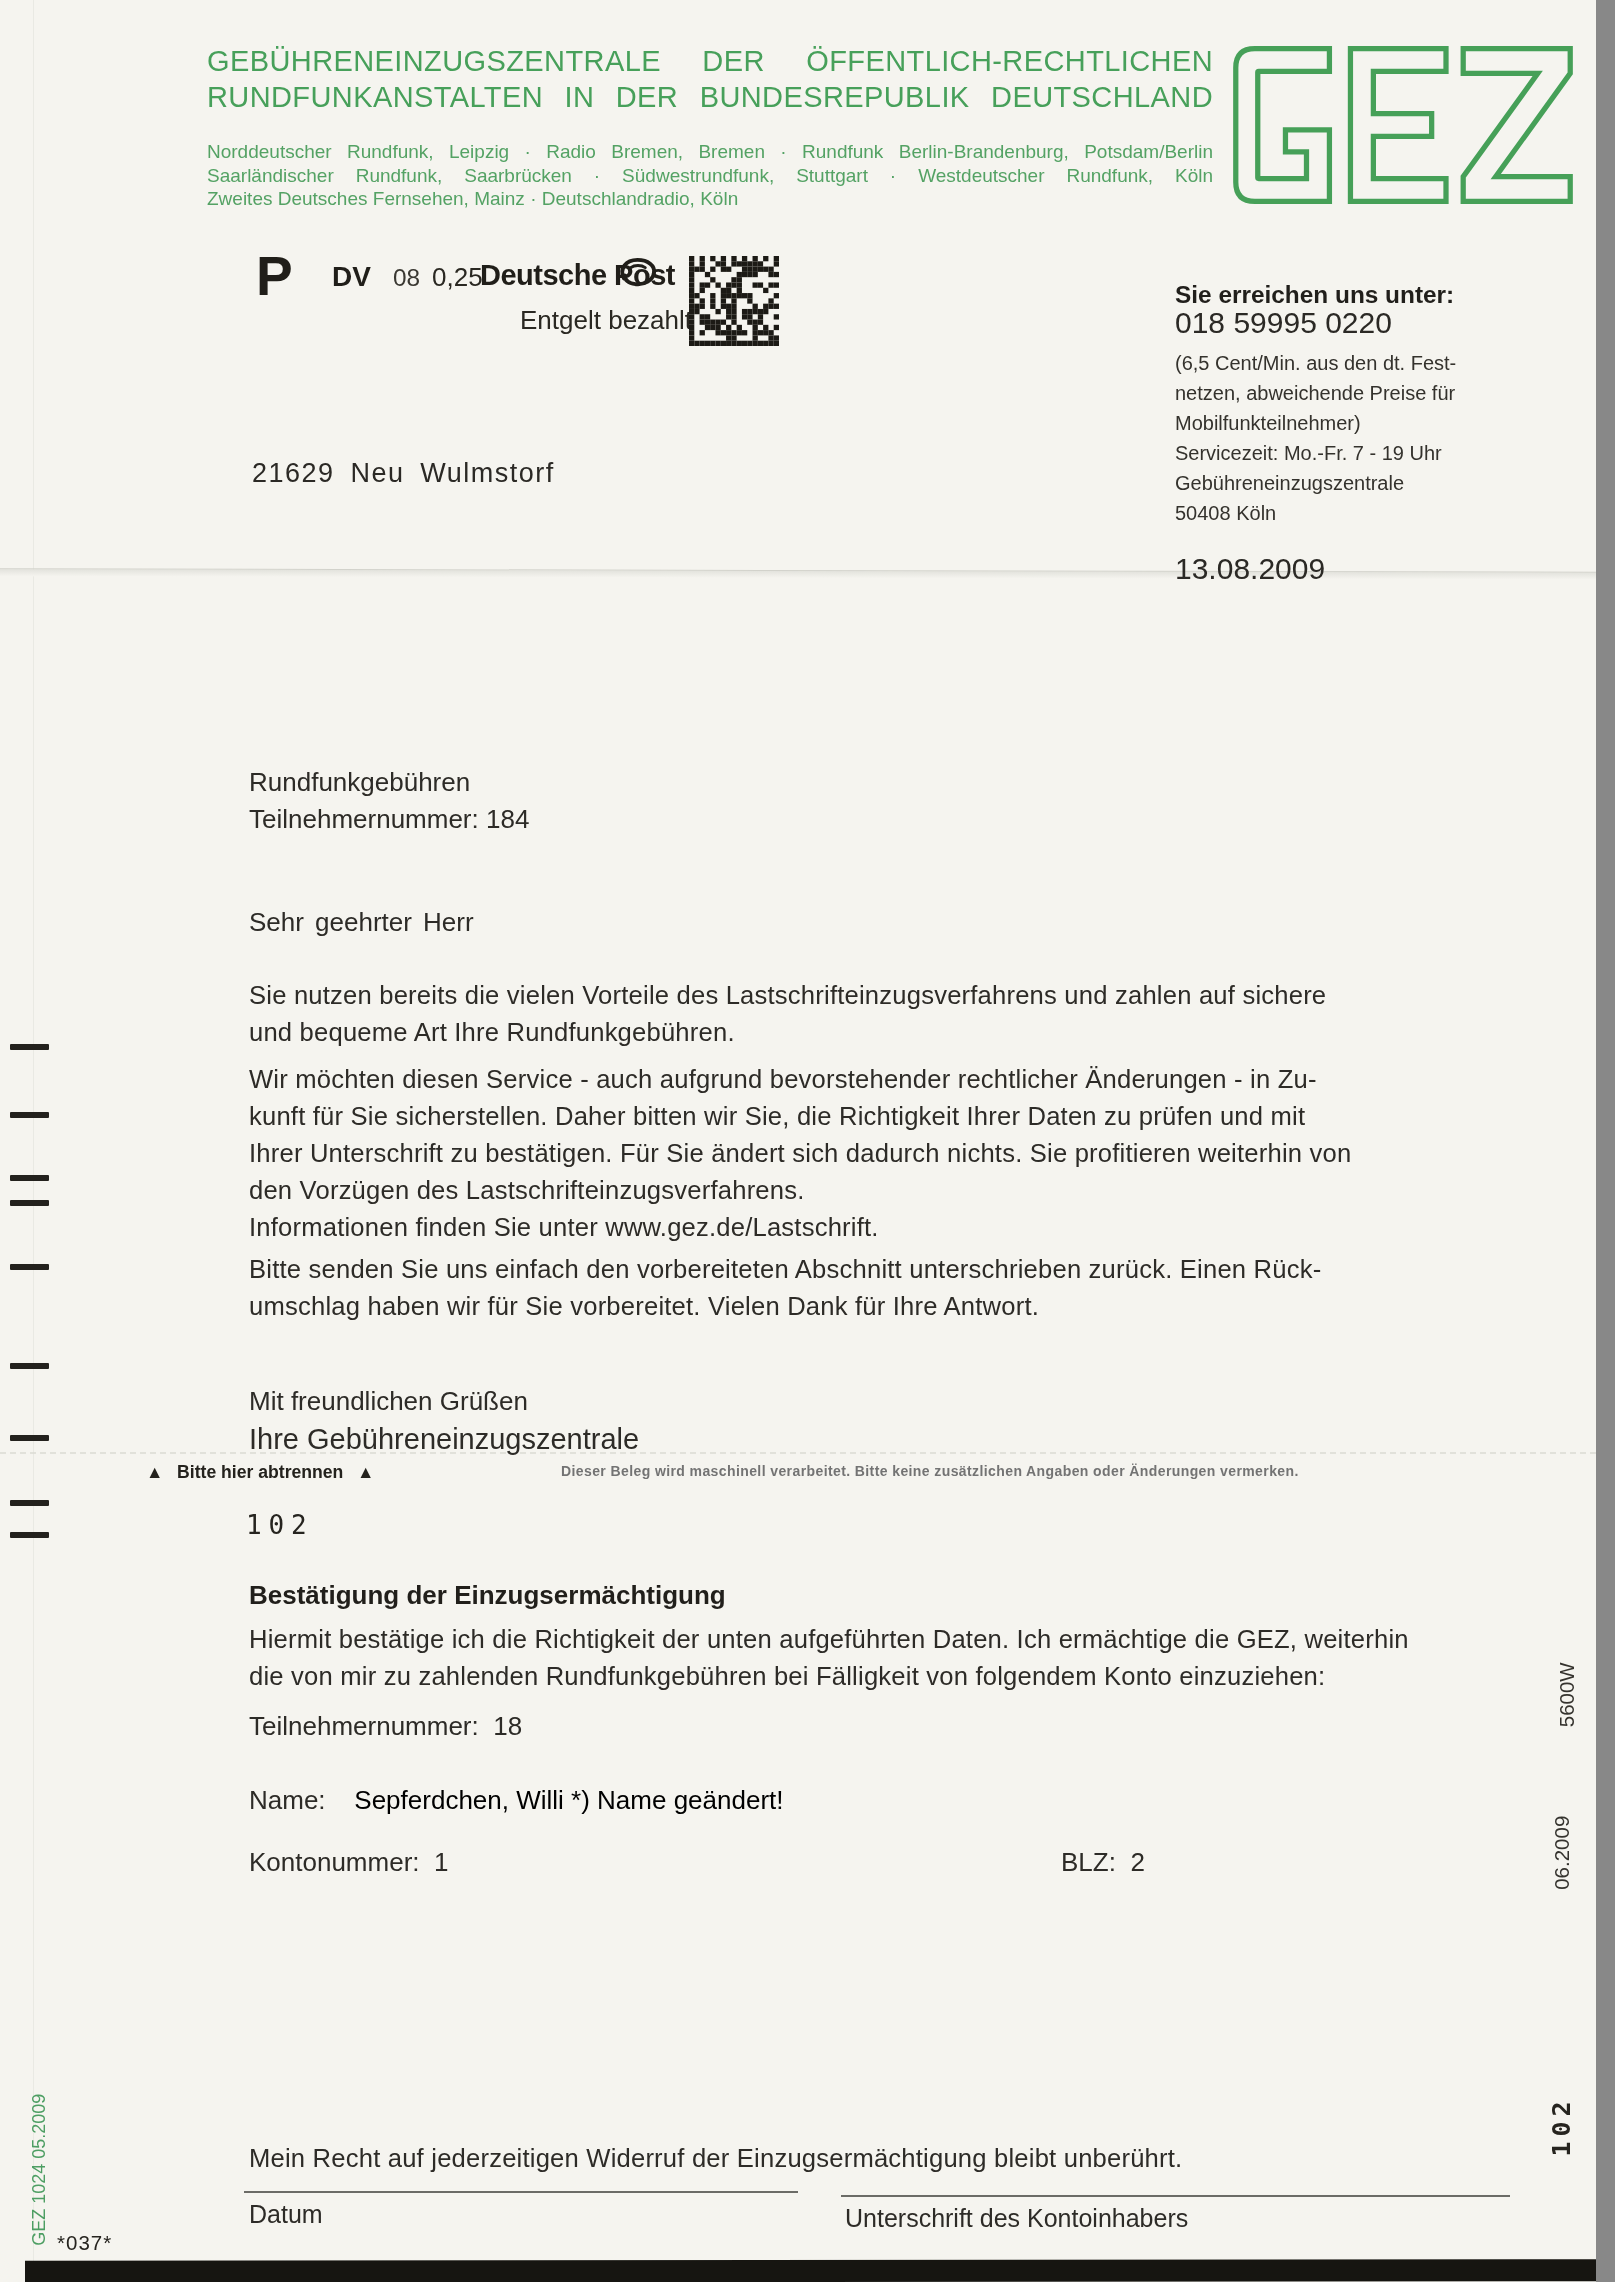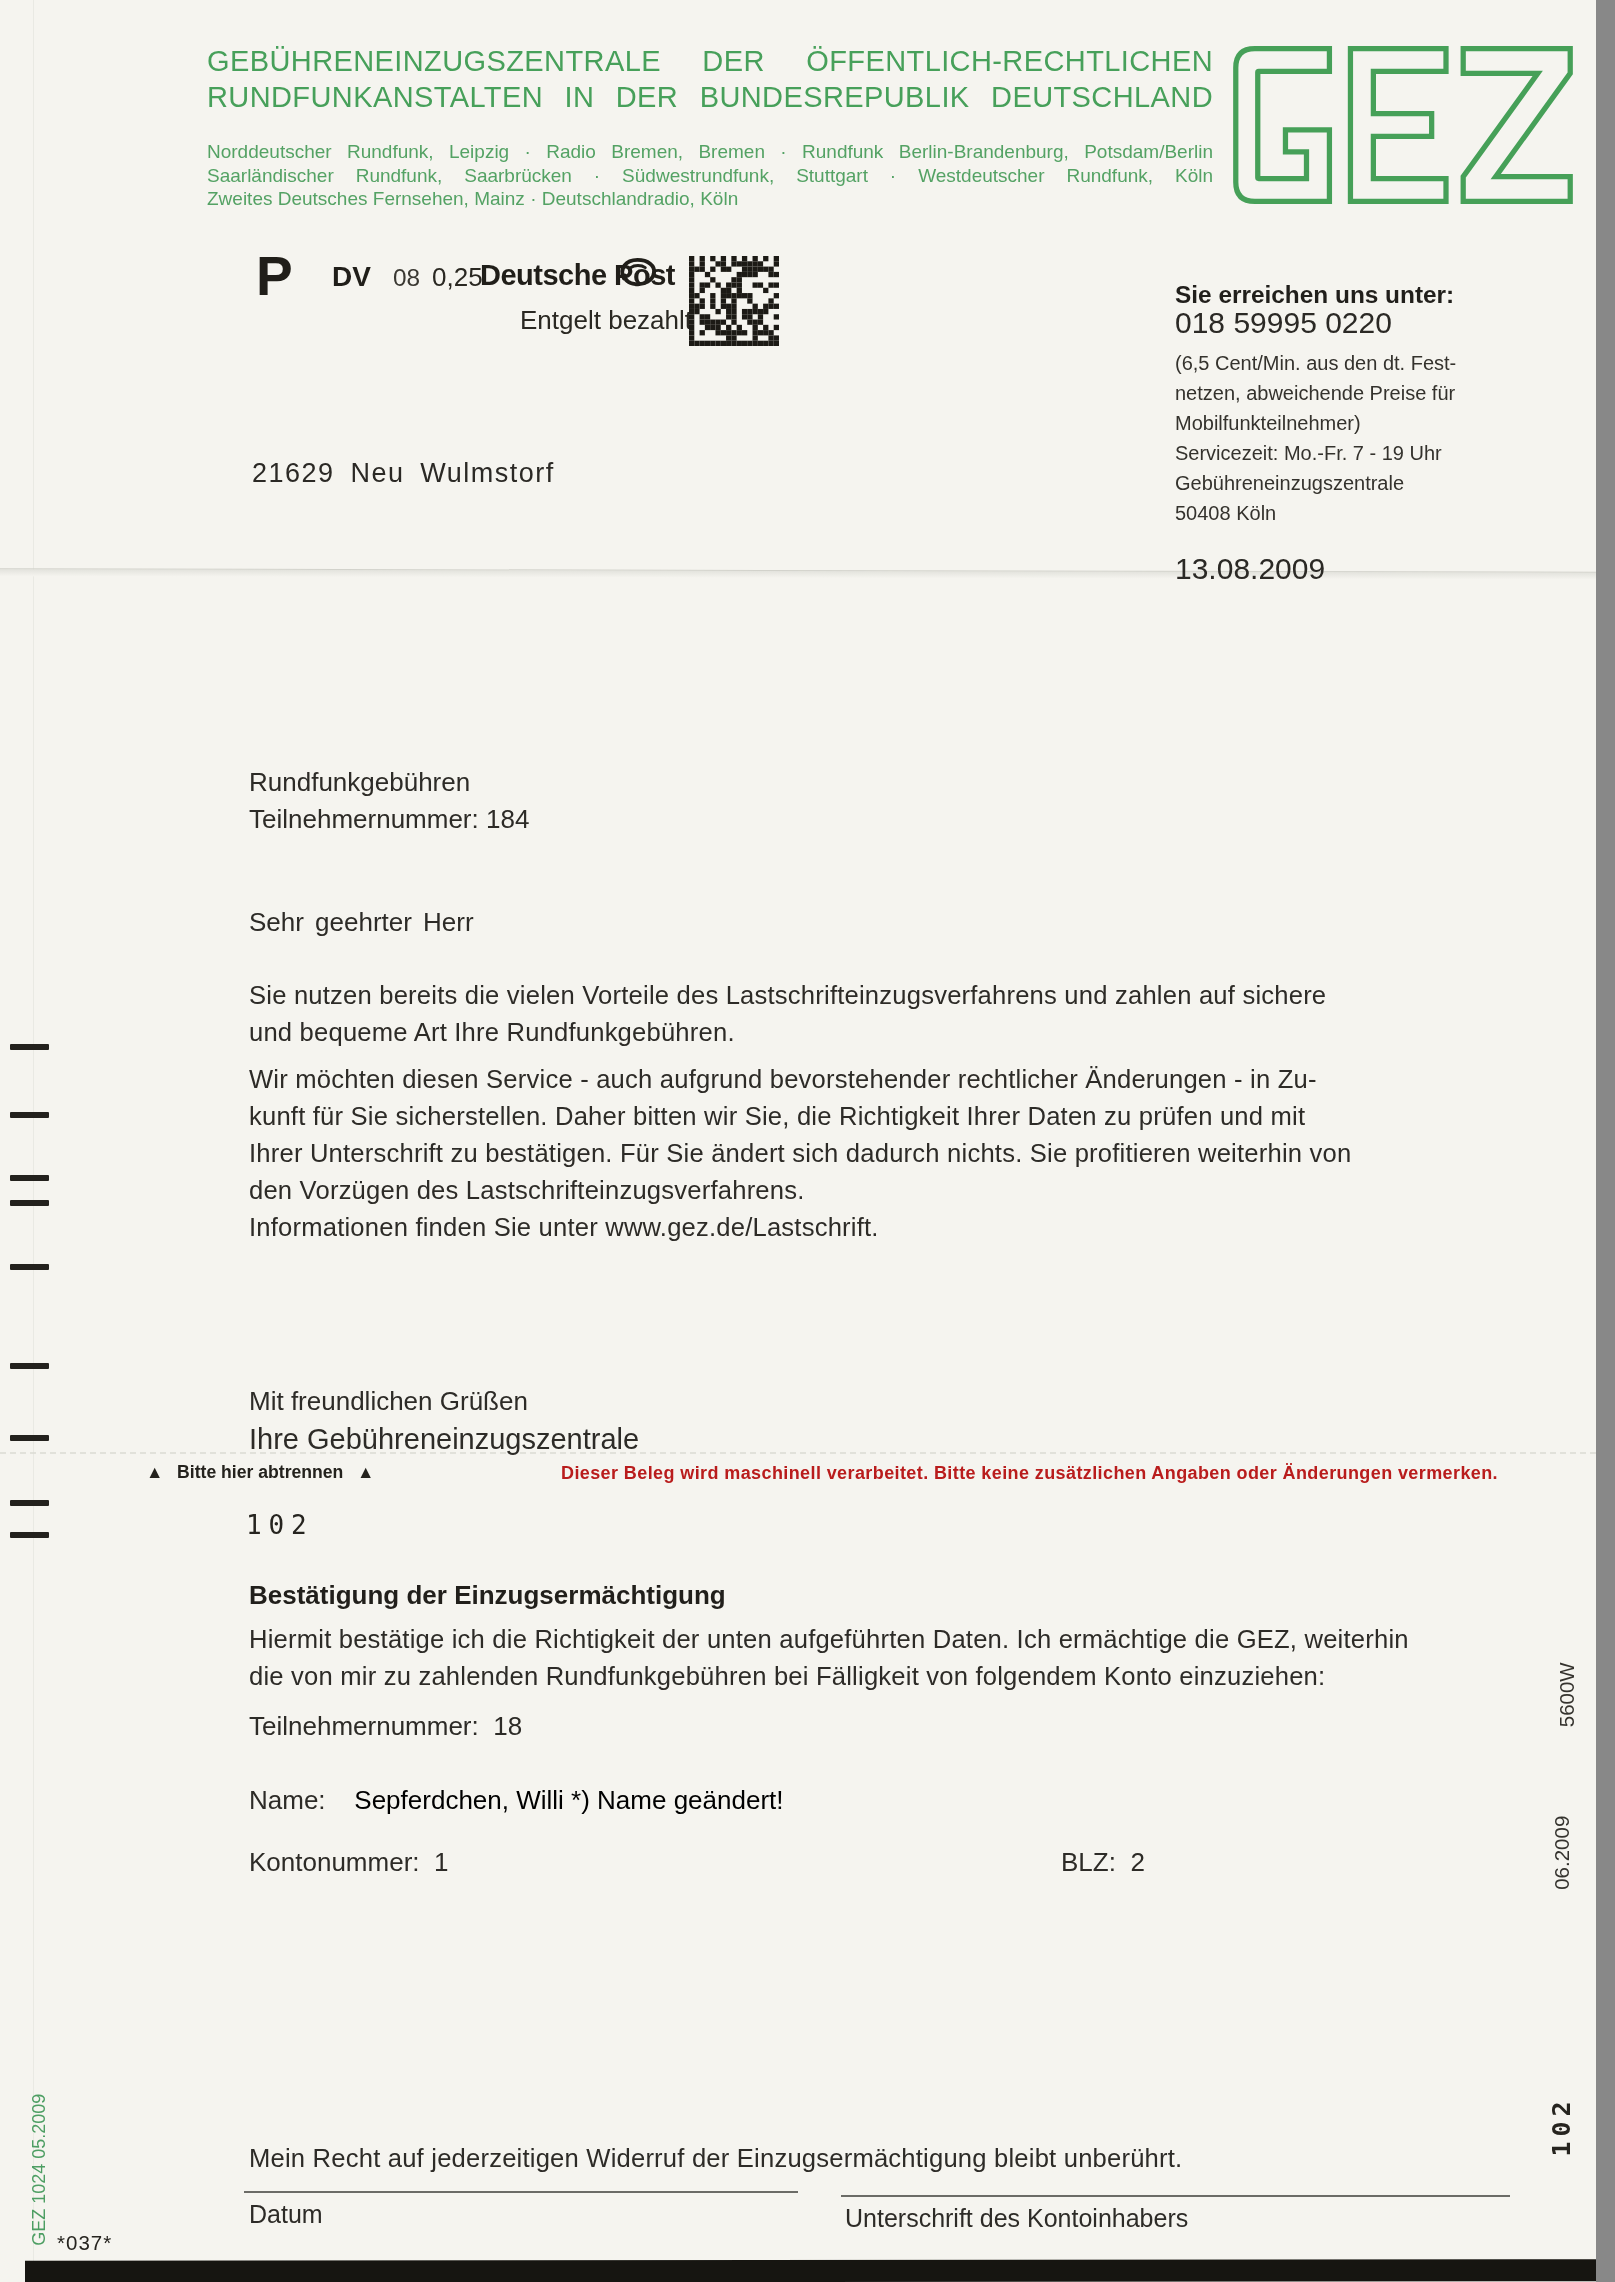--- a/index.html
+++ b/index.html
@@ -255,29 +255,31 @@
   <div class="abs" style="left:249px;top:804px;font-size:26px">Teilnehmernummer: 184</div>
   <div class="abs" style="left:249px;top:907px;font-size:26px;word-spacing:3.9px">Sehr geehrter Herr</div>
 
   <div class="abs body-txt pre" style="left:249px;top:977px">Sie nutzen bereits die vielen Vorteile des Lastschrifteinzugsverfahrens und zahlen auf sichere
 und bequeme Art Ihre Rundfunkgebühren.</div>
   <div class="abs body-txt pre" style="left:249px;top:1061px">Wir möchten diesen Service - auch aufgrund bevorstehender rechtlicher Änderungen - in Zu-
 kunft für Sie sicherstellen. Daher bitten wir Sie, die Richtigkeit Ihrer Daten zu prüfen und mit
 Ihrer Unterschrift zu bestätigen. Für Sie ändert sich dadurch nichts. Sie profitieren weiterhin von
 den Vorzügen des Lastschrifteinzugsverfahrens.</div>
   <div class="abs body-txt pre" style="left:249px;top:1209px">Informationen finden Sie unter www.gez.de/Lastschrift.</div>
+  <div class="abs body-txt pre" style="left:249px;top:1251px">Bitte senden Sie uns einfach den vorbereiteten Abschnitt unterschrieben zurück. Einen Rück-
+umschlag haben wir für Sie vorbereitet. Vielen Dank für Ihre Antwort.</div>
   <div class="abs" style="left:249px;top:1386px;font-size:26px">Mit freundlichen Grüßen</div>
   <div class="abs" style="left:249px;top:1423px;font-size:29px">Ihre Gebühreneinzugszentrale</div>
 
   <div class="abs bold" style="left:146px;top:1462px;font-size:17.6px;color:#24221d;display:flex;gap:13.7px;align-items:center">
     <span>▲</span>
     <span>Bitte hier abtrennen</span>
     <span>▲</span>
   </div>
-  <div class="abs bold" style="left:561px;top:1463px;font-size:18px;letter-spacing:0.4px;color:#b91c1c">Dieser Beleg wird maschinell verarbeitet.  Bitte keine zusätzlichen Angaben oder Änderungen vermerken.</div>
+  <div class="abs bold" style="left:561px;top:1463px;font-size:14px;letter-spacing:0.4px;color:#737373">Dieser Beleg wird maschinell verarbeitet.  Bitte keine zusätzlichen Angaben oder Änderungen vermerken.</div>
 
   <div class="abs mono" style="left:246px;top:1510px;font-size:26px;letter-spacing:6.8px;color:#26241f">102</div>
   <div class="abs bold" style="left:249px;top:1580px;font-size:26px;color:#211f1b">Bestätigung der Einzugsermächtigung</div>
   <div class="abs body-txt pre" style="left:249px;top:1621px;width:1336px">Hiermit bestätige ich die Richtigkeit der unten aufgeführten Daten. Ich ermächtige die GEZ, weiterhin
 die von mir zu zahlenden Rundfunkgebühren bei Fälligkeit von folgendem Konto einzuziehen:</div>
 
   <div class="abs" style="left:249px;top:1711px;font-size:26px">
     <span>Teilnehmernummer:</span>&nbsp;
     <span>18</span>
   </div>

